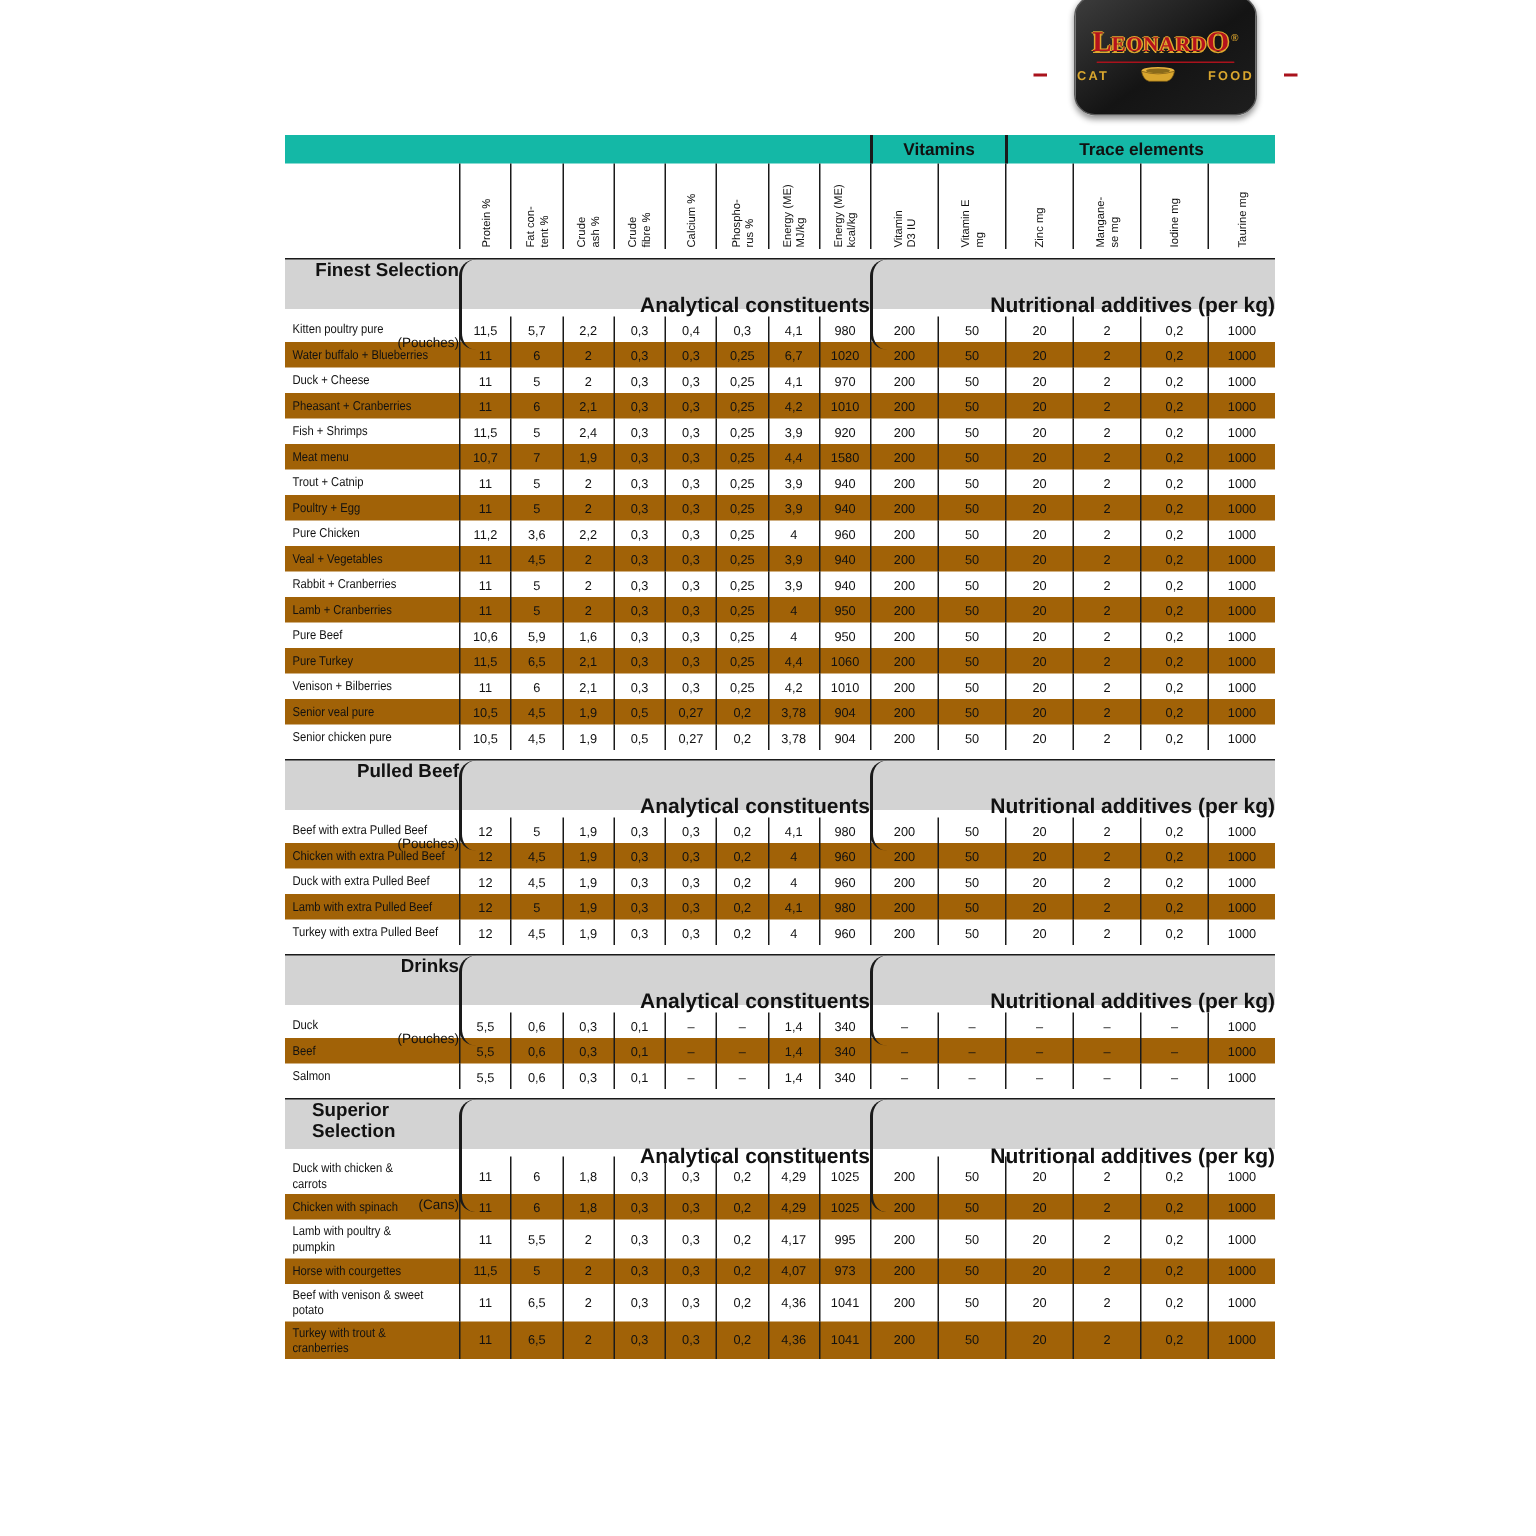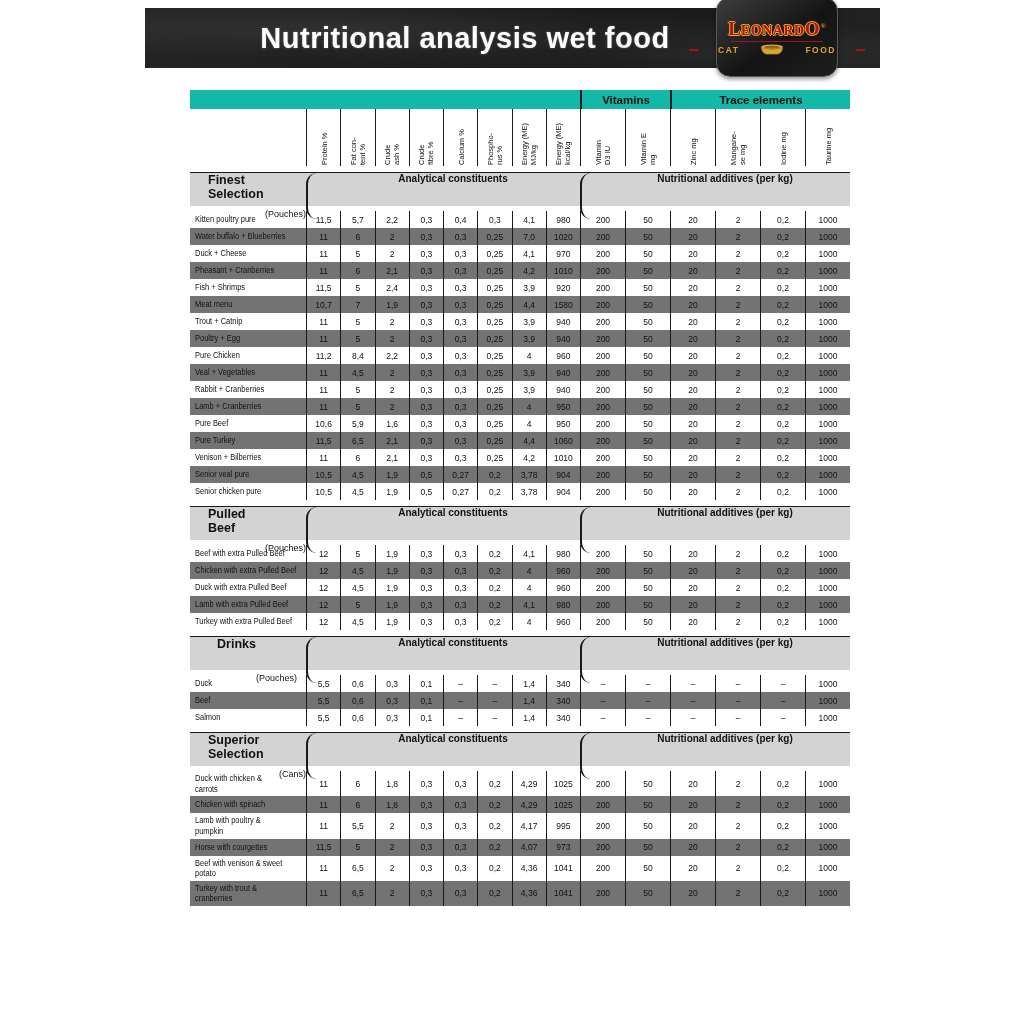--- a/index.html
+++ b/index.html
@@ -47,41 +47,38 @@
   .colheads { display:grid; grid-template-columns:116px repeat(8,34.25px) repeat(6,45px);
               height:57px; margin-bottom:4px; }
   .vcell { position:relative; border-left:1px solid #1a1a1a; }
   .vcell.sp { border-left:none; }
   .rot { position:absolute; left:50%; top:50%; width:54px;
          transform:translate(-50%,-50%) rotate(-90deg);
          font-size:7.5px; line-height:1.2; color:#111; text-align:left; }
 
   .secband { display:grid; grid-template-columns:116px 274px 270px; height:34px;
              background:#d3d3d3; border-top:1px solid #1a1a1a; margin-top:6px; }
-  .secband .bcell { display:flex; flex-direction:row; align-items:flex-start; justify-content:center;padding-left:18px; }
-  .secband .span { border-left:2px solid #1a1a1a; font-weight:bold; font-size:10px; color:#111;border-radius:11px; }
+  .secband .bcell { display:flex; flex-direction:column; align-items:flex-end; justify-content:center;padding-left:18px; }
+  .secband .span { border-left:2px solid #1a1a1a; font-weight:bold; font-size:14px; color:#111;border-radius:11px; }
   .sec-name { font-weight:bold; font-size:12.5px; line-height:1.15; color:#111; }
   .sec-sub  { font-size:9px; color:#111;margin-top:36px; }
 
   .rows { margin-top:5px; margin-bottom:6px; }
   .trow { display:grid; grid-template-columns:116px repeat(8,34.25px) repeat(6,45px); min-height:17px; }
-  .trow.stripe { background:#737373; }
+  .trow.stripe { background:#a16207; }
   .cell { display:flex; align-items:center; justify-content:center;
           font-size:8.5px; color:#111; border-left:1px solid #1a1a1a; padding:2px 0; }
   .cell.lab { justify-content:flex-start; border-left:none; font-weight:normal; padding-left:5px; }
   .lab .lw { transform:scaleX(0.88); transform-origin:left center; white-space:nowrap; line-height:1.25; }
 </style>
 </head>
 <body>
 
 <div class="page">
 
-  <div class="banner">
-    <h1>Nutritional analysis wet food</h1>
-  </div>
 
   <div class="logo">
     <div class="brand"><span class="big">L</span><span class="mid">EONARD</span><span class="big">O</span><span class="reg">®</span></div>
     <div class="brandline"></div>
     <div class="sub">
       <span class="dash"></span>
       <span class="txt">CAT</span>
       <svg class="bowl-svg" width="26" height="12" viewBox="0 0 26 12">
         <ellipse cx="13" cy="3.2" rx="11" ry="2.6" fill="#e6b33c"></ellipse>
         <path d="M2 3.5 Q3 9 7 10.2 L19 10.2 Q23 9 24 3.5 Q13 7 2 3.5 Z" fill="#d9a62e" stroke="#7a5a14" stroke-width="0.5"></path>
@@ -216,21 +213,21 @@
               <div class="lw">
                 <div>Water buffalo + Blueberries</div>
               </div>
             </div>
             <div class="cell">11</div>
             <div class="cell">6</div>
             <div class="cell">2</div>
             <div class="cell">0,3</div>
             <div class="cell">0,3</div>
             <div class="cell">0,25</div>
-            <div class="cell">7,0</div>
+            <div class="cell">6,7</div>
             <div class="cell">1020</div>
             <div class="cell">200</div>
             <div class="cell">50</div>
             <div class="cell">20</div>
             <div class="cell">2</div>
             <div class="cell">0,2</div>
             <div class="cell">1000</div>
           </div>
           <div class="trow">
             <div class="cell lab">
@@ -358,21 +355,21 @@
             <div class="cell">0,2</div>
             <div class="cell">1000</div>
           </div>
           <div class="trow">
             <div class="cell lab">
               <div class="lw">
                 <div>Pure Chicken</div>
               </div>
             </div>
             <div class="cell">11,2</div>
-            <div class="cell">8,4</div>
+            <div class="cell">3,6</div>
             <div class="cell">2,2</div>
             <div class="cell">0,3</div>
             <div class="cell">0,3</div>
             <div class="cell">0,25</div>
             <div class="cell">4</div>
             <div class="cell">960</div>
             <div class="cell">200</div>
             <div class="cell">50</div>
             <div class="cell">20</div>
             <div class="cell">2</div>

